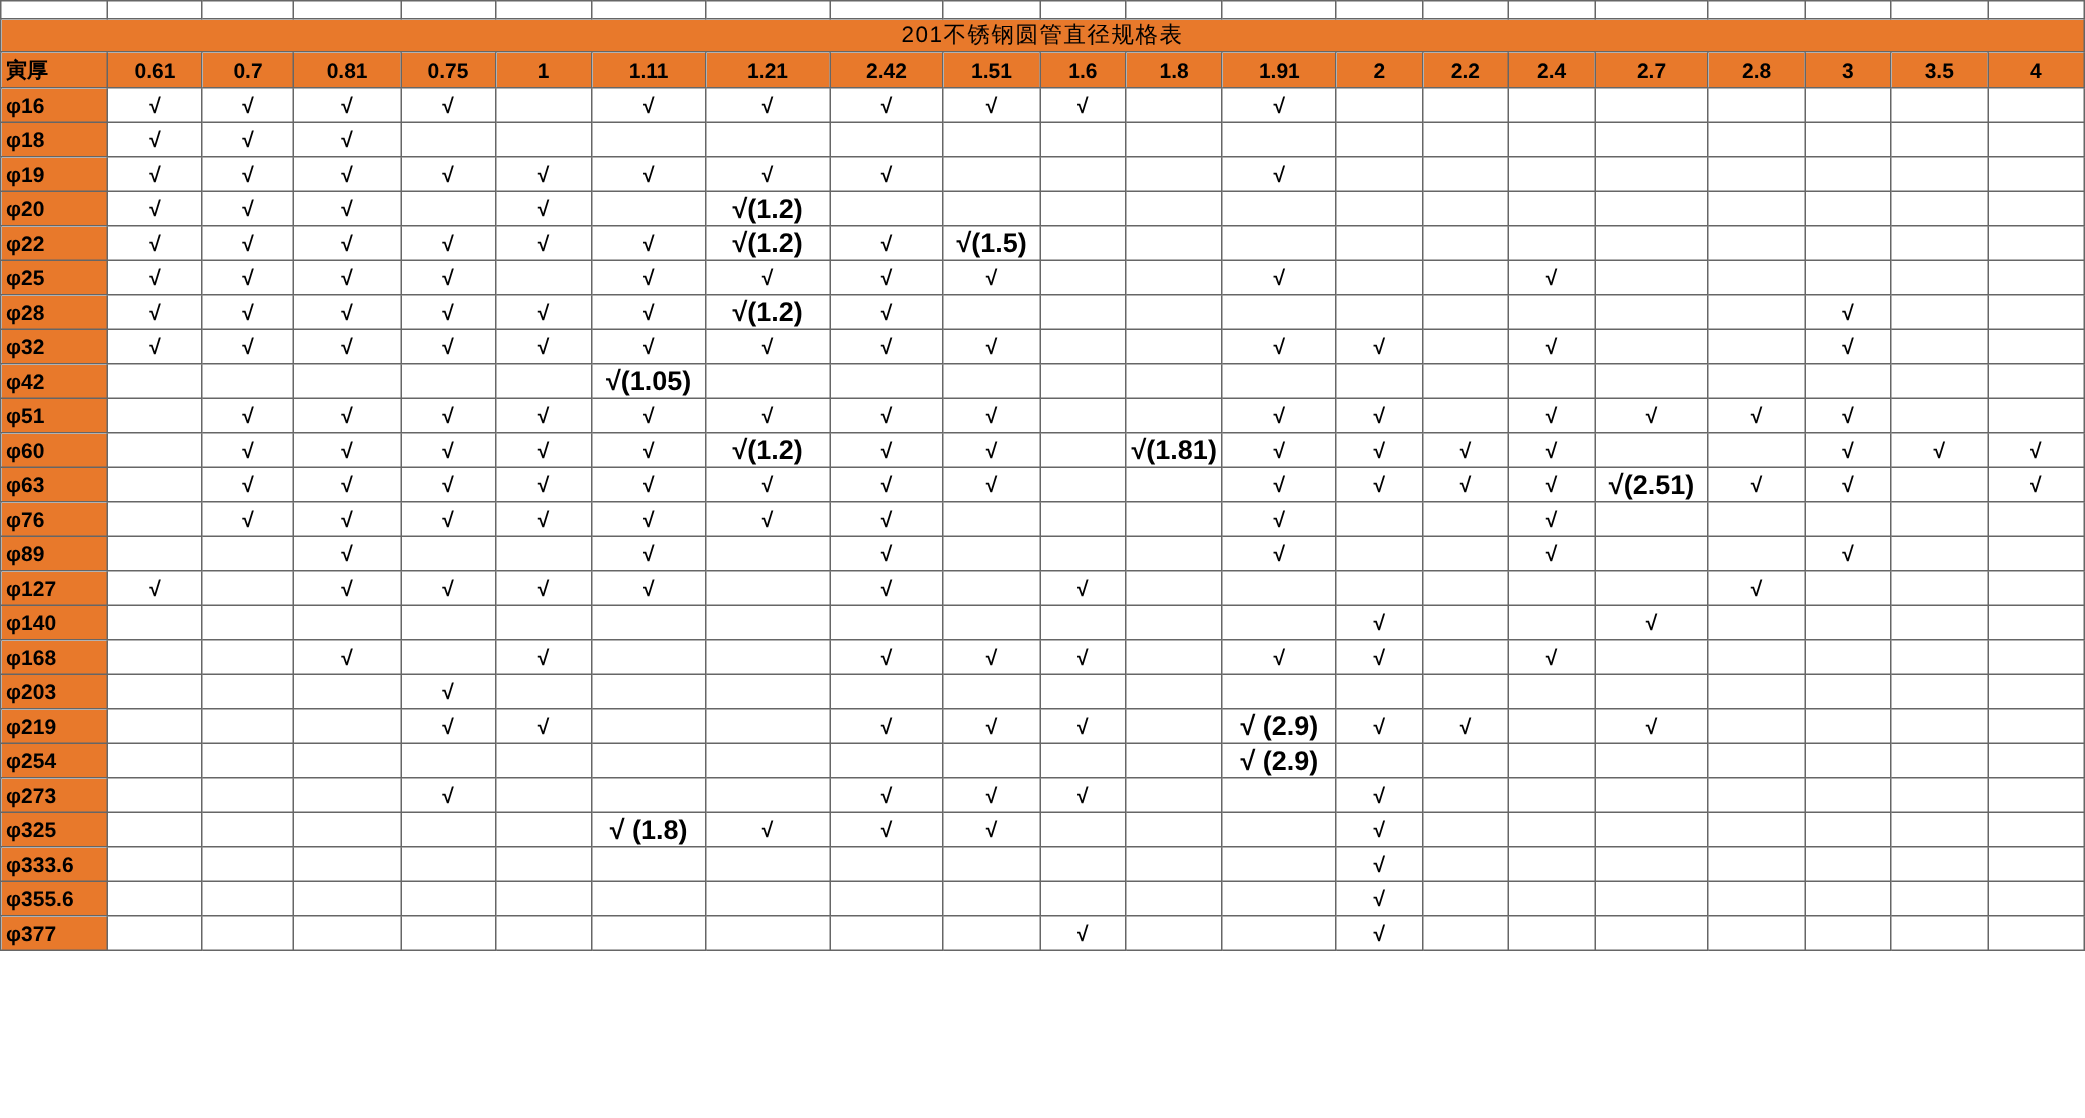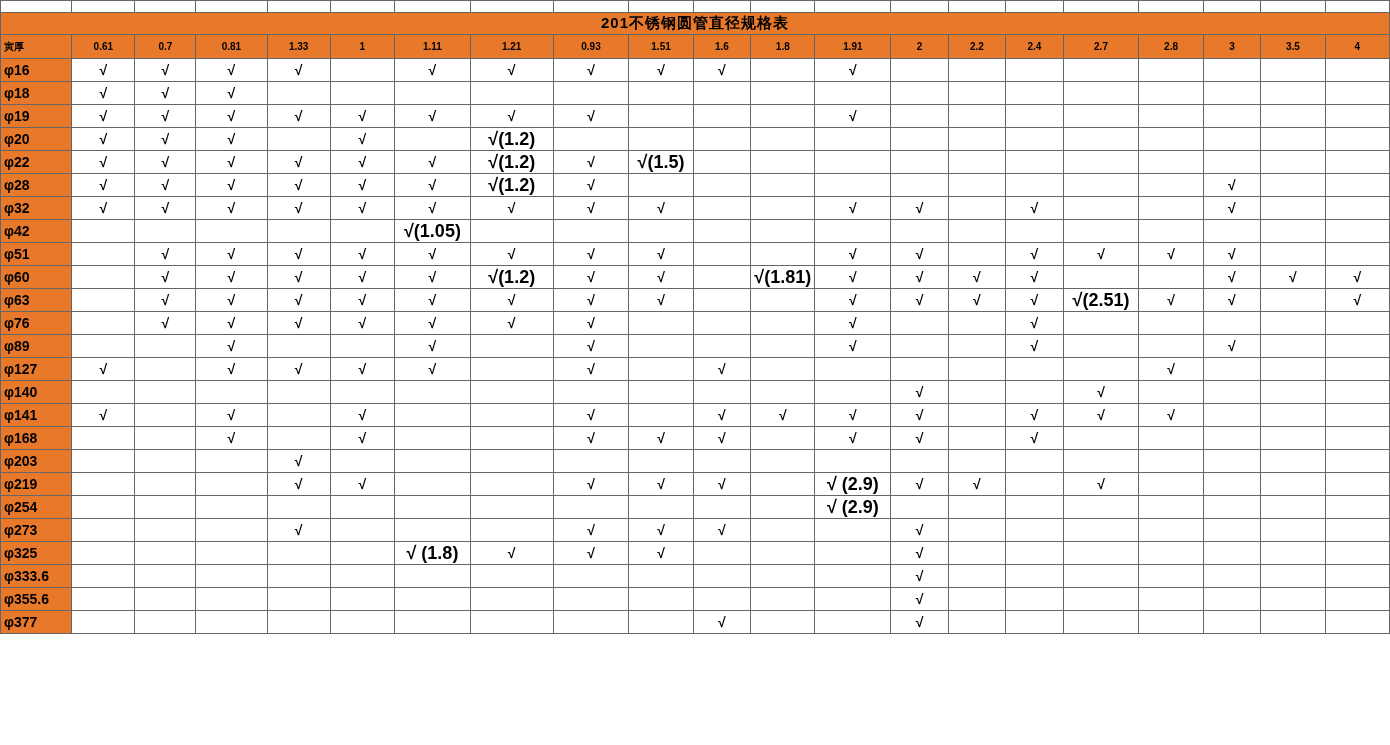--- a/index.html
+++ b/index.html
@@ -2,22 +2,22 @@
 <html><head>
 <meta charset="utf-8">
 <style>
   html,body{margin:0;padding:0;background:#fff;}
   body{font-family:"Liberation Sans","DejaVu Sans",sans-serif;}
   #sheet{width:1390px;height:745px;overflow:hidden;position:relative;background:#fff;}
   table{border-collapse:collapse;table-layout:fixed;width:1390px;}
   td,th{border:1px solid #666;padding:0;margin:0;font-size:13px;font-weight:bold;color:#000;
         text-align:center;vertical-align:middle;height:21px;box-sizing:border-box;overflow:hidden;white-space:nowrap;}
   .topstrip td{height:12px;border:1px solid #666;background:#fff;}
-  .title-cell{background:#E8792B;color:#000;font-size:15px;font-weight:bold;letter-spacing:1px;height:22px;}
-  .hdr{background:#E8792B;color:#000;font-size:10px;font-weight:bold;height:24px;}
+  .title-cell{background:#E8792B;color:#000;font-size:15px;font-weight:normal;letter-spacing:1px;height:22px;}
+  .hdr{background:#E8792B;color:#000;font-size:14px;font-weight:bold;height:24px;}
   .rowhdr{background:#E8792B;color:#000;font-size:14px;font-weight:bold;text-align:left;padding-left:3px;height:21px;}
   .cell{background:#fff;height:23px;font-size:14px;}
   .cell.mark{font-size:14px;}
   .cell.lbl{font-size:18px;}
   
   col.c0{width:62px}
   col.c1{width:55px}
   col.c2{width:53px}
   col.c3{width:62px}
   col.c4{width:55px}
@@ -91,25 +91,25 @@
           <td></td>
         </tr>
         <tr>
           <td class="title-cell" colspan="21">201不锈钢圆管直径规格表</td>
         </tr>
         <tr>
           <td class="hdr" style="text-align: left; padding-left: 3px;">寅厚</td>
           <td class="hdr">0.61</td>
           <td class="hdr">0.7</td>
           <td class="hdr">0.81</td>
-          <td class="hdr">1.33</td>
+          <td class="hdr">0.75</td>
           <td class="hdr">1</td>
           <td class="hdr">1.11</td>
           <td class="hdr">1.21</td>
-          <td class="hdr">0.93</td>
+          <td class="hdr">2.42</td>
           <td class="hdr">1.51</td>
           <td class="hdr">1.6</td>
           <td class="hdr">1.8</td>
           <td class="hdr">1.91</td>
           <td class="hdr">2</td>
           <td class="hdr">2.2</td>
           <td class="hdr">2.4</td>
           <td class="hdr">2.7</td>
           <td class="hdr">2.8</td>
           <td class="hdr">3</td>
@@ -225,20 +225,43 @@
           <td class="cell mark"></td>
           <td class="cell mark"></td>
           <td class="cell mark"></td>
           <td class="cell mark"></td>
           <td class="cell mark"></td>
           <td class="cell mark"></td>
           <td class="cell mark"></td>
           <td class="cell mark"></td>
         </tr>
         <tr>
+          <td class="rowhdr">φ25</td>
+          <td class="cell mark">√</td>
+          <td class="cell mark">√</td>
+          <td class="cell mark">√</td>
+          <td class="cell mark">√</td>
+          <td class="cell mark"></td>
+          <td class="cell mark">√</td>
+          <td class="cell mark">√</td>
+          <td class="cell mark">√</td>
+          <td class="cell mark">√</td>
+          <td class="cell mark"></td>
+          <td class="cell mark"></td>
+          <td class="cell mark">√</td>
+          <td class="cell mark"></td>
+          <td class="cell mark"></td>
+          <td class="cell mark">√</td>
+          <td class="cell mark"></td>
+          <td class="cell mark"></td>
+          <td class="cell mark"></td>
+          <td class="cell mark"></td>
+          <td class="cell mark"></td>
+        </tr>
+        <tr>
           <td class="rowhdr">φ28</td>
           <td class="cell mark">√</td>
           <td class="cell mark">√</td>
           <td class="cell mark">√</td>
           <td class="cell mark">√</td>
           <td class="cell mark">√</td>
           <td class="cell mark">√</td>
           <td class="cell lbl">√(1.2)</td>
           <td class="cell mark">√</td>
           <td class="cell mark"></td>
@@ -450,43 +473,20 @@
           <td class="cell mark"></td>
           <td class="cell mark"></td>
           <td class="cell mark"></td>
           <td class="cell mark"></td>
           <td class="cell mark"></td>
           <td class="cell mark">√</td>
           <td class="cell mark"></td>
           <td class="cell mark"></td>
           <td class="cell mark">√</td>
           <td class="cell mark"></td>
-          <td class="cell mark"></td>
-          <td class="cell mark"></td>
-          <td class="cell mark"></td>
-        </tr>
-        <tr>
-          <td class="rowhdr">φ141</td>
-          <td class="cell mark">√</td>
-          <td class="cell mark"></td>
-          <td class="cell mark">√</td>
-          <td class="cell mark"></td>
-          <td class="cell mark">√</td>
-          <td class="cell mark"></td>
-          <td class="cell mark"></td>
-          <td class="cell mark">√</td>
-          <td class="cell mark"></td>
-          <td class="cell mark">√</td>
-          <td class="cell mark">√</td>
-          <td class="cell mark">√</td>
-          <td class="cell mark">√</td>
-          <td class="cell mark"></td>
-          <td class="cell mark">√</td>
-          <td class="cell mark">√</td>
-          <td class="cell mark">√</td>
           <td class="cell mark"></td>
           <td class="cell mark"></td>
           <td class="cell mark"></td>
         </tr>
         <tr>
           <td class="rowhdr">φ168</td>
           <td class="cell mark"></td>
           <td class="cell mark"></td>
           <td class="cell mark">√</td>
           <td class="cell mark"></td>

